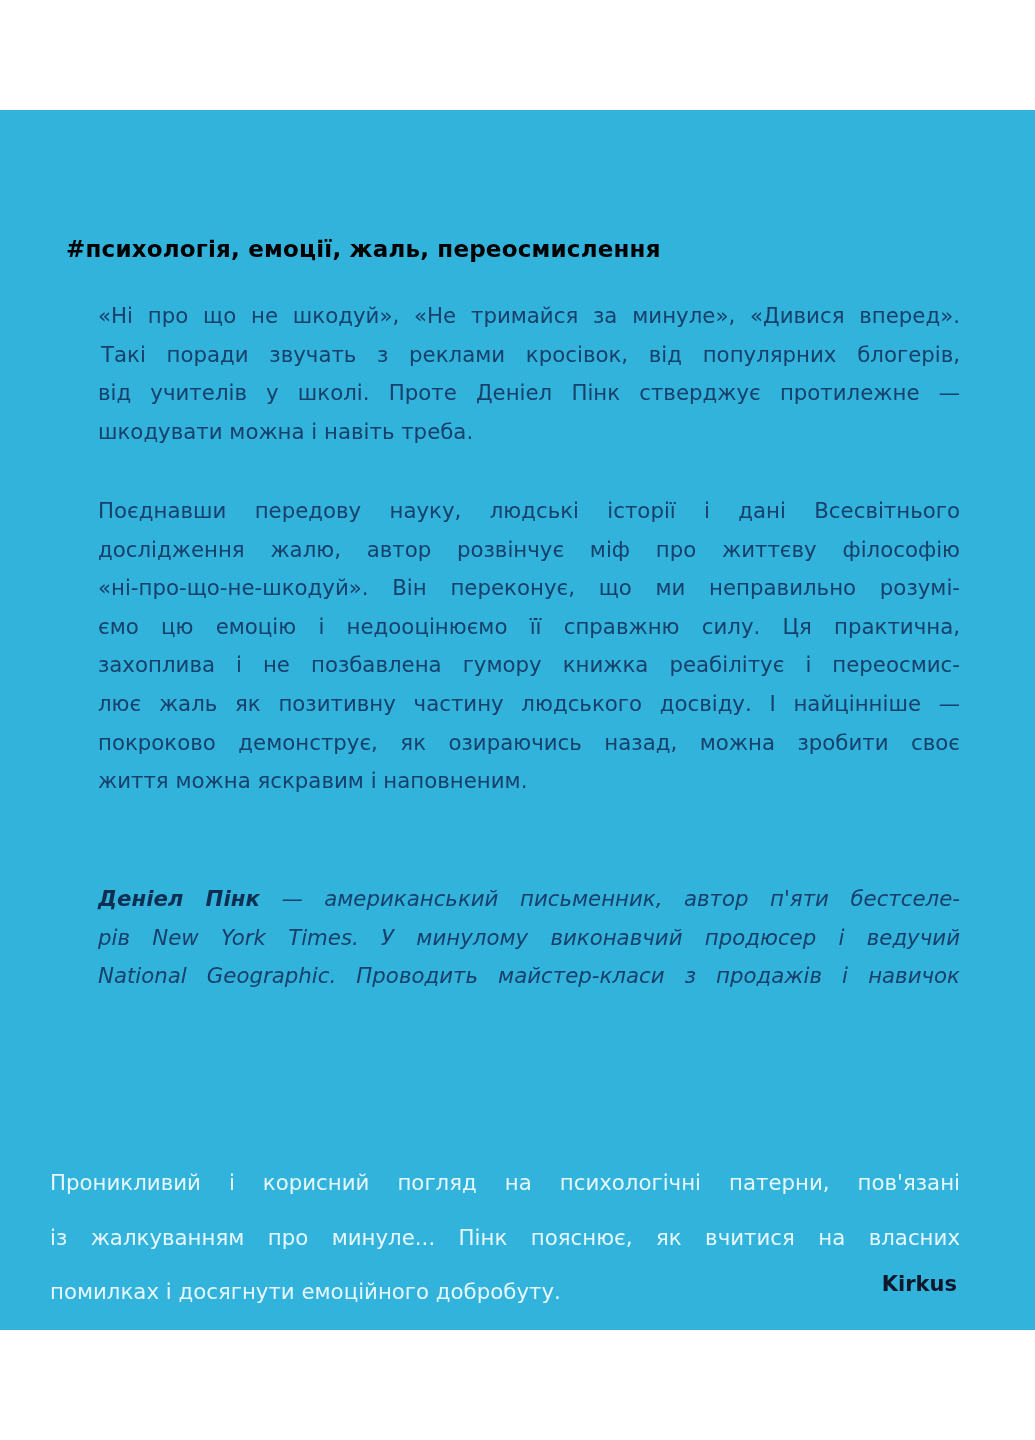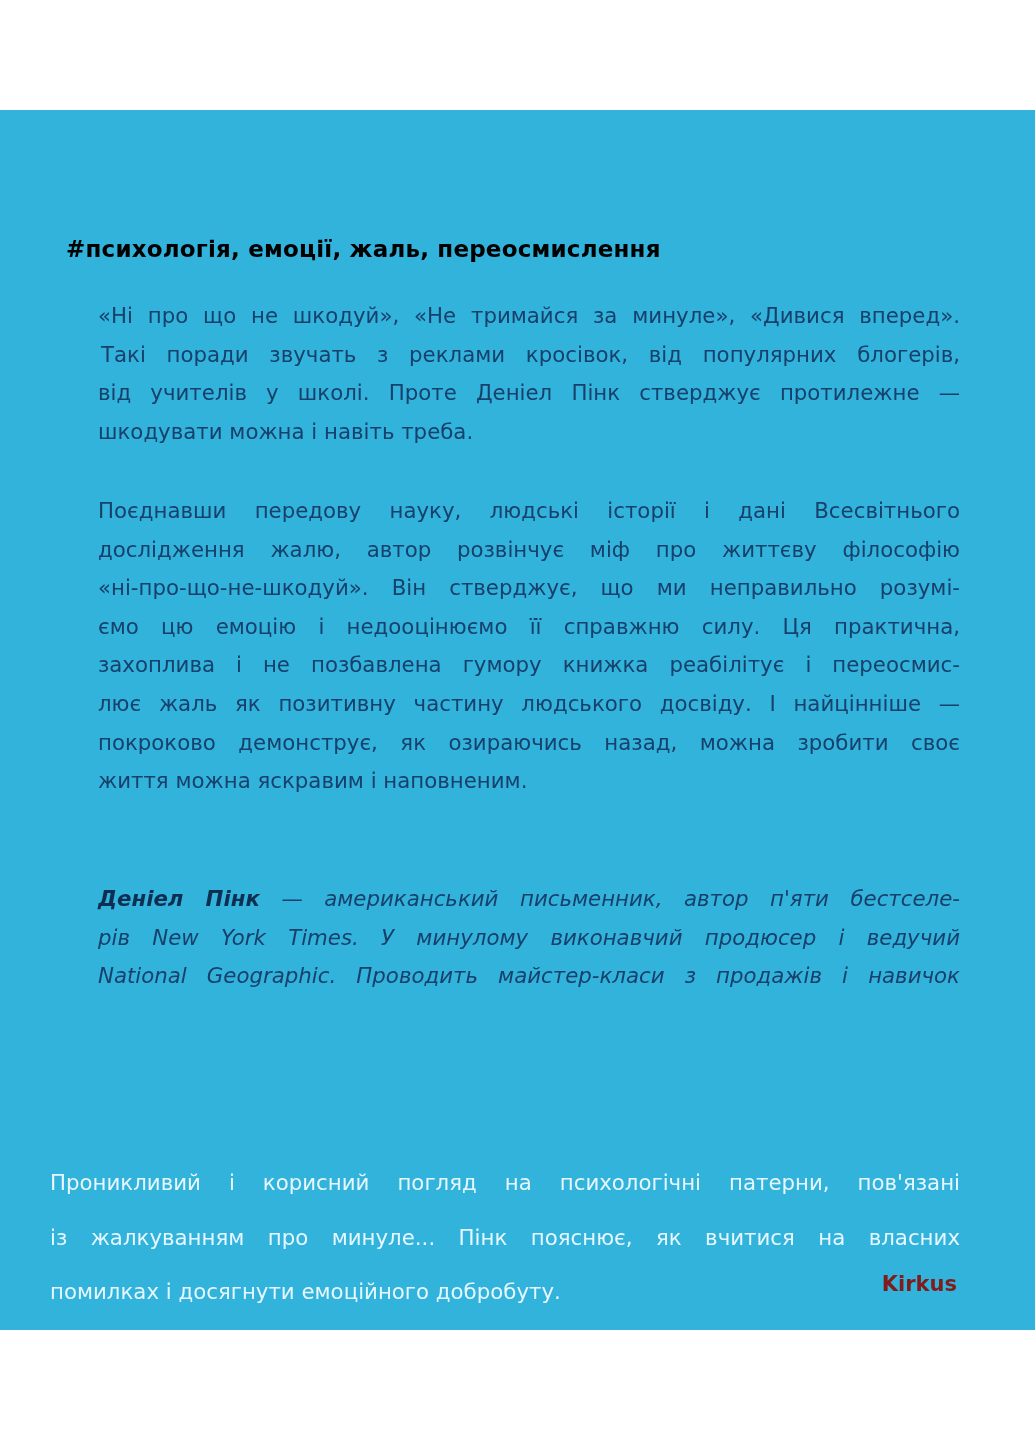--- a/index.html
+++ b/index.html
@@ -76,21 +76,21 @@
       white-space: nowrap;
       text-align: justify;
       text-align-last: justify;
       margin-top: 16px;
     }
     .review .line.last { text-align-last: left; }
     .source {
       position: absolute;
       right: 78px;
       top: 1162px;
-      color: #7f1d1d;
+      color: #0f172a;
       font-weight: bold;
       font-size: 21px;
       font-family: "DejaVu Sans", sans-serif;
     }
   </style>
 </head>
 <body>
 
 <div class="panel">
 
@@ -99,21 +99,21 @@
   <p class="para p1">
     <span class="line">«Ні про що не шкодуй», «Не тримайся за минуле», «Дивися вперед».</span>
     <span class="line indent">Такі поради звучать з реклами кросівок, від популярних блогерів,</span>
     <span class="line">від учителів у школі. Проте Деніел Пінк стверджує протилежне —</span>
     <span class="line last">шкодувати можна і навіть треба.</span>
   </p>
 
   <p class="para p2">
     <span class="line">Поєднавши передову науку, людські історії і дані Всесвітнього</span>
     <span class="line">дослідження жалю, автор розвінчує міф про життєву філософію</span>
-    <span class="line">«ні-про-що-не-шкодуй». Він стверджує, що ми неправильно розумі-</span>
+    <span class="line">«ні-про-що-не-шкодуй». Він переконує, що ми неправильно розумі-</span>
     <span class="line">ємо цю емоцію і недооцінюємо її справжню силу. Ця практична,</span>
     <span class="line">захоплива і не позбавлена гумору книжка реабілітує і переосмис-</span>
     <span class="line">лює жаль як позитивну частину людського досвіду. І найцінніше —</span>
     <span class="line">покроково демонструє, як озираючись назад, можна зробити своє</span>
     <span class="line last">життя можна яскравим і наповненим.</span>
   </p>
 
   <p class="para p3">
     <span class="line"><span class="bold">Деніел Пінк</span><span> — американський письменник, автор п'яти бестселе-</span></span>
     <span class="line">рів New York Times. У минулому виконавчий продюсер і ведучий</span>

